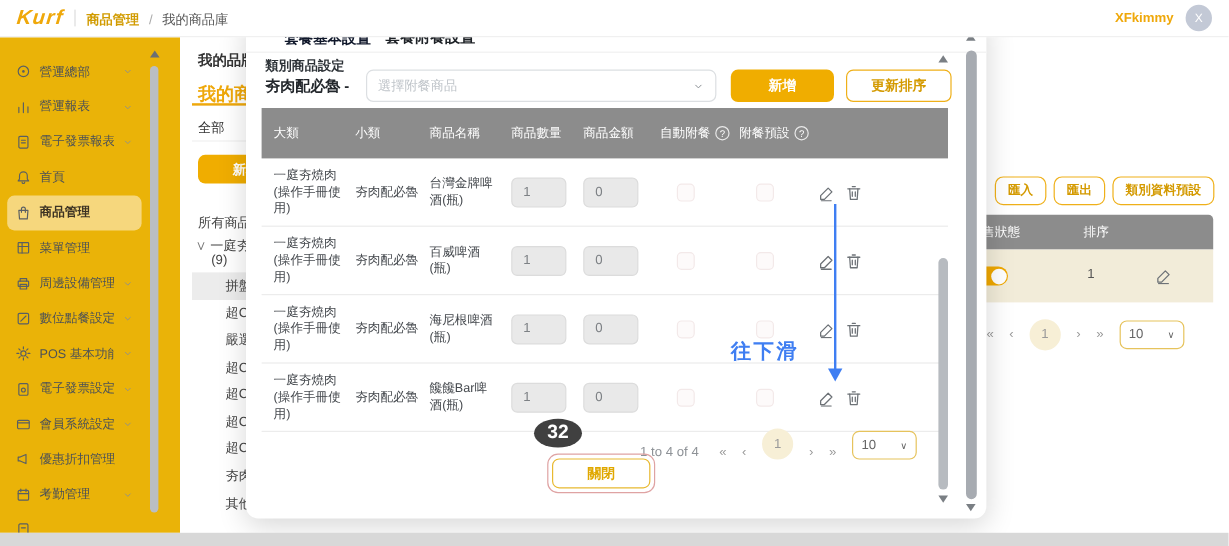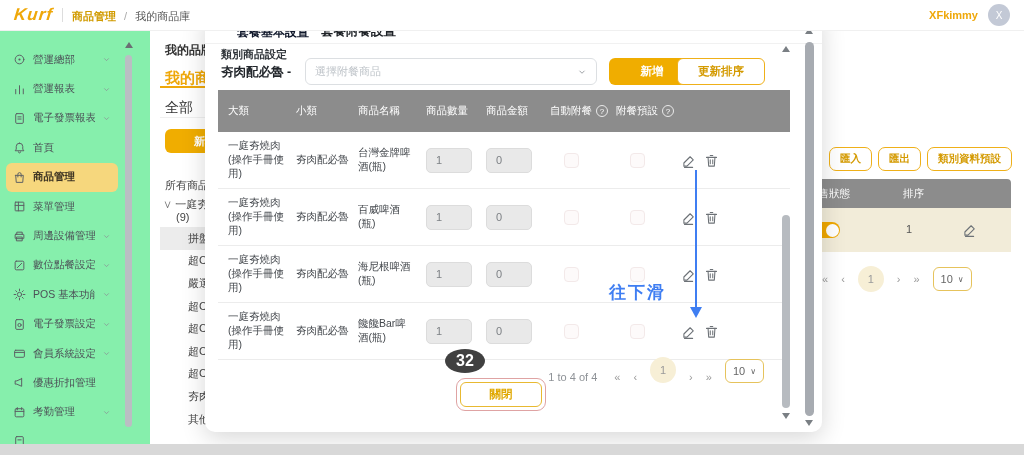--- a/index.html
+++ b/index.html
@@ -11,37 +11,37 @@
   .logo { position:absolute; left:14px; top:5px; font-size:17px; font-weight:bold; font-style:italic; color:#efa80a; transform:skewX(-6deg); letter-spacing:1px; }
   .logo-div { position:absolute; left:62px; top:8px; width:1px; height:14px; background:#ddd; }
   .crumb { position:absolute; left:72px; top:9px; font-size:11px; }
   .crumb .sec { color:#d19b00; font-weight:bold; }
   .crumb .sep { color:#aaa; margin:0 5px; }
   .crumb .page { color:#555; }
   .username { position:absolute; right:46px; top:9px; font-size:11px; font-weight:bold; color:#efa80a; }
   .avatar { position:absolute; right:14px; top:4px; width:22px; height:22px; border-radius:50%; background:#c3c9d6; color:#fff; font-size:10px; display:flex; align-items:center; justify-content:center; }
 
   
-  .sidebar { position:absolute; left:0; top:31px; width:150px; height:413px; background:#86efac; z-index:2; overflow:hidden; }
+  .sidebar { position:absolute; left:0; top:31px; width:150px; height:413px; background:#eab308; z-index:2; overflow:hidden; }
   .side-list { position:absolute; left:6px; top:14px; width:112px; display:flex; flex-direction:column; }
   .side-item { height:29.4px; display:flex; align-items:center; gap:7px; padding:0 7px; font-size:10.5px; color:#4c5157; border-radius:6px; white-space:nowrap; }
   .side-item.active { background:#f6d77d; color:#3d3323; font-weight:bold; }
   .side-item .lbl { flex:1; overflow:hidden; }
   .sic { width:13px; height:13px; stroke:#5a5f63; fill:none; stroke-width:1.8; stroke-linecap:round; stroke-linejoin:round; flex:none; }
   .chev { width:9px; height:9px; stroke:#8a8f94; fill:none; stroke-width:2; flex:none; }
   .side-scroll-up { position:absolute; left:125px; top:11px; width:0; height:0; border-left:4px solid transparent; border-right:4px solid transparent; border-bottom:6px solid #6b6f74; }
   .side-scroll-thumb { position:absolute; left:125px; top:24px; width:7px; height:372px; background:#babec3; border-radius:4px; }
 
   
   .catalog { position:absolute; left:160px; top:31px; width:240px; height:413px; background:#fff; z-index:2; }
   .cat-brand { position:absolute; left:5px; top:11px; font-size:12px; font-weight:bold; color:#333; white-space:nowrap; }
   .cat-tab { position:absolute; left:5px; top:38px; font-size:15px; font-weight:bold; color:#efa80a; white-space:nowrap; }
   .cat-tab-underline { position:absolute; left:0; top:55px; width:72px; height:2px; background:#efa80a; }
   .cat-tabs-border { position:absolute; left:0; top:56px; width:240px; height:1px; background:#eee; }
-  .cat-filter { position:absolute; left:5px; top:68px; font-size:14px; color:#333; }
+  .cat-filter { position:absolute; left:5px; top:68px; font-size:11px; color:#333; }
   .cat-filter-border { position:absolute; left:0; top:86px; width:240px; height:1px; background:#f0f0f0; }
   .cat-add-btn { position:absolute; left:5px; top:98px; width:80px; height:24px; background:#f0ad00; border-radius:6px; color:#fff; font-size:11px; font-weight:bold; display:flex; align-items:center; justify-content:center; }
   .cat-all { position:absolute; left:5px; top:147px; font-size:11px; color:#444; white-space:nowrap; }
   .cat-group { position:absolute; left:3px; top:166px; font-size:11px; color:#444; white-space:nowrap; }
   .cat-group-count { position:absolute; left:16px; top:180px; font-size:11px; color:#444; }
   .cat-items { position:absolute; left:0; top:196px; width:240px; }
   .cat-item { height:22.6px; display:flex; align-items:center; padding-left:28px; font-size:11px; color:#444; white-space:nowrap; }
   .cat-item.hl { background:#ececec; }
 
   
@@ -53,33 +53,33 @@
   .bg-thead .h2 { position:absolute; left:123px; top:8px; }
   .bg-row { position:absolute; left:0; top:162px; width:231px; height:44px; background:#f2ecd9; }
   .toggle { position:absolute; left:30px; top:14px; width:30px; height:16px; border-radius:9px; background:#f0a800; }
   .toggle .knob { position:absolute; right:1.5px; top:1.5px; width:13px; height:13px; background:#fff; border-radius:50%; }
   .bg-row .sortv { position:absolute; left:126px; top:15px; font-size:11px; color:#555; }
   .aic { width:15px; height:15px; stroke:#6d7277; fill:none; stroke-width:1.7; stroke-linecap:round; stroke-linejoin:round; }
   .bg-row .edit { position:absolute; left:183px; top:14px; }
   .pgbar { display:flex; align-items:center; gap:13px; font-size:11px; color:#9a9a9a; }
   .bg-pg { position:absolute; left:42px; top:220px; }
   .pg-cur { width:26px; height:26px; border-radius:50%; background:#f7efd6; color:#9a9a9a; display:flex; align-items:center; justify-content:center; }
-  .pg-size { height:24px; border:1px solid #e6c35c; border-radius:6px; padding:0 7px; display:flex; align-items:center; gap:5px; color:#666; background:#fff; }
+  .pg-size { height:24px; border:1px solid #e6c35c; border-radius:6px; padding:0 7px; display:flex; align-items:center; gap:20px; color:#666; background:#fff; }
 
   
   .modal { position:absolute; left:205px; top:10px; width:617px; height:422px; background:#fff; border-radius:10px; box-shadow:0 6px 24px rgba(0,0,0,.16); z-index:5; overflow:hidden; }
   .m-tab1 { position:absolute; left:32px; top:14px; font-size:12px; color:#0f172a; font-weight:bold; }
   .m-tab2 { position:absolute; left:116px; top:13px; font-size:12.5px; color:#1d2126; font-weight:bold; }
   .m-tabline { position:absolute; left:0; top:33px; width:617px; height:1px; background:#f1f1f1; }
   .m-sect { position:absolute; left:16px; top:37px; font-size:11px; font-weight:bold; color:#2e3338; }
   .m-combo-lbl { position:absolute; left:16px; top:54px; font-size:12.5px; font-weight:bold; color:#23272c; }
   .m-select { position:absolute; left:100px; top:48px; width:292px; height:27px; border:1px solid #dcdfe2; border-radius:6px; background:#fff; display:flex; align-items:center; padding:0 9px;gap:48px; }
   .m-select .ph { flex:1; font-size:11px; color:#bfc4c9; }
   .m-add { position:absolute; left:404px; top:48px; width:86px; height:27px; background:#f0ad00; border-radius:6px; color:#fff; font-size:11.5px; font-weight:bold; display:flex; align-items:center; justify-content:center; }
-  .m-reorder { position:absolute; left:472px; top:48px; width:88px; height:27px; background:#fff; border:1.5px solid #efb019; border-radius:6px; color:#d49a00; font-size:11.5px; font-weight:bold; display:flex; align-items:center; justify-content:center;font-family:Liberation Serif, serif; }
+  .m-reorder { position:absolute; left:500px; top:48px; width:88px; height:27px; background:#fff; border:1.5px solid #efb019; border-radius:6px; color:#d49a00; font-size:11.5px; font-weight:bold; display:flex; align-items:center; justify-content:center;font-family:Liberation Serif, serif; }
 
   .m-table { position:absolute; left:13px; top:80px; width:572px; }
   .trow { display:grid; grid-template-columns:68px 62px 68px 60px 64px 66px 66px 1fr; align-items:center; }
   .m-thead { height:42px; background:#8c8c8c; color:#fff; font-size:10.5px; }
   .m-thead > div { padding-left:10px; display:flex; align-items:center; gap:4px; white-space:nowrap; }
   .qmark { width:12px; height:12px; border:1px solid #e9e9e9; border-radius:50%; font-size:8px; display:inline-flex; align-items:center; justify-content:center; color:#fff; flex:none; }
   .m-row { height:57px; border-bottom:1px solid #ececec; font-size:10.5px; color:#45494e; }
   .m-row > div { padding-left:10px; }
   .cell-sub { white-space:nowrap; }
   .num-box { width:46px; height:25px; background:#e9e9e9; border:1px solid #dcdcdc; border-radius:5px; color:#7d8185; font-size:11px; display:flex; align-items:center; padding-left:9px; }

